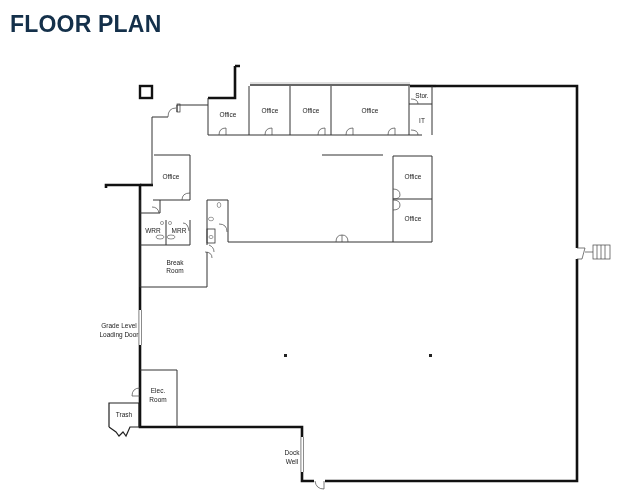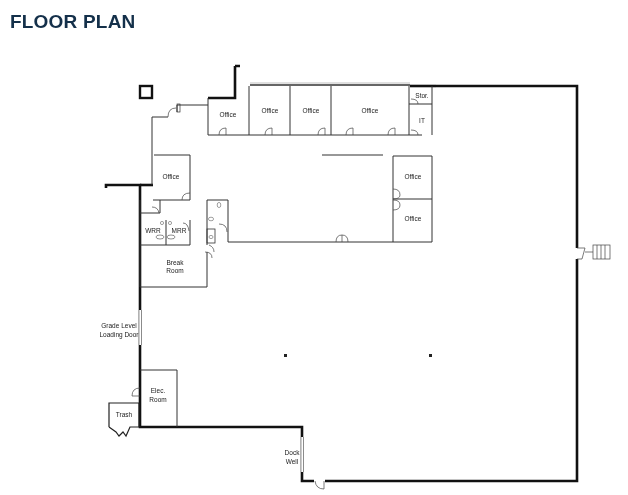--- a/index.html
+++ b/index.html
@@ -1,17 +1,17 @@
 <!DOCTYPE html>
 <html><head>
 <meta charset="utf-8">
 <style>
   html, body { margin: 0; padding: 0; background: #ffffff; }
   body { width: 628px; height: 495px; position: relative; overflow: hidden; font-family: "Liberation Sans", sans-serif; }
-  .title { position: absolute; left: 10px; top: 11px; font-size: 19px; font-weight: bold; color: #14304a; letter-spacing: 0.2px; font-family: "Liberation Sans", sans-serif; }
+  .title { position: absolute; left: 10px; top: 11px; font-size: 23px; font-weight: bold; color: #14304a; letter-spacing: 0.2px; font-family: "Liberation Sans", sans-serif; }
   svg { position: absolute; left: 0; top: 0; }
   .lbl { font-family: "Liberation Sans", sans-serif; font-size: 6.5px; fill: #222; }
   .w  { stroke: #111; stroke-width: 2.6; fill: none; }
   .t  { stroke: #333; stroke-width: 1; fill: none; }
   .d  { stroke: #444; stroke-width: 0.7; fill: none; }
 </style>
 </head>
 <body>
 
 <div class="title">FLOOR PLAN</div>

